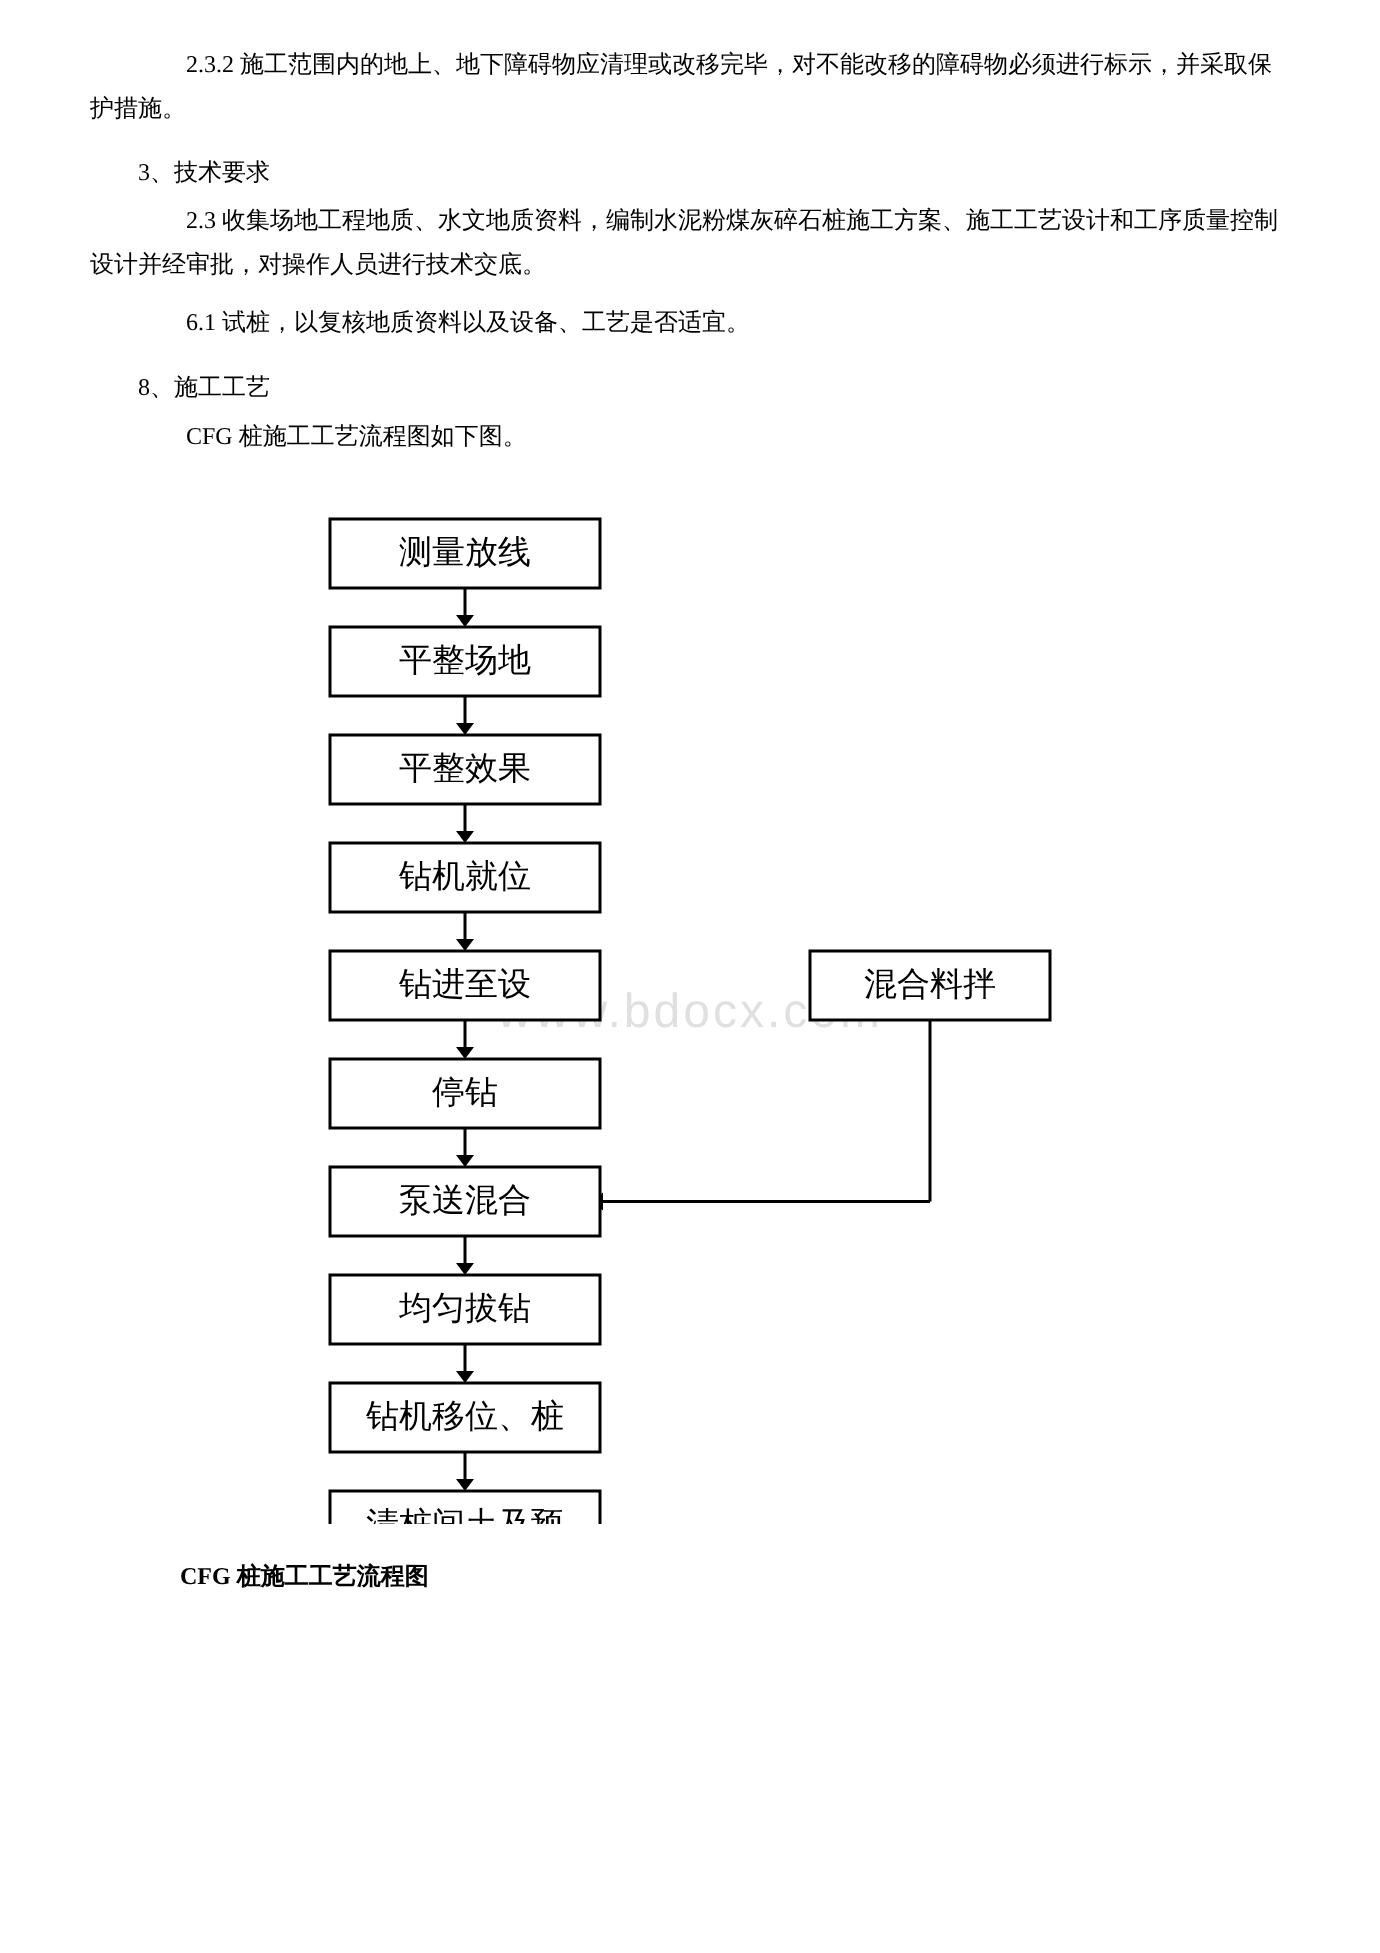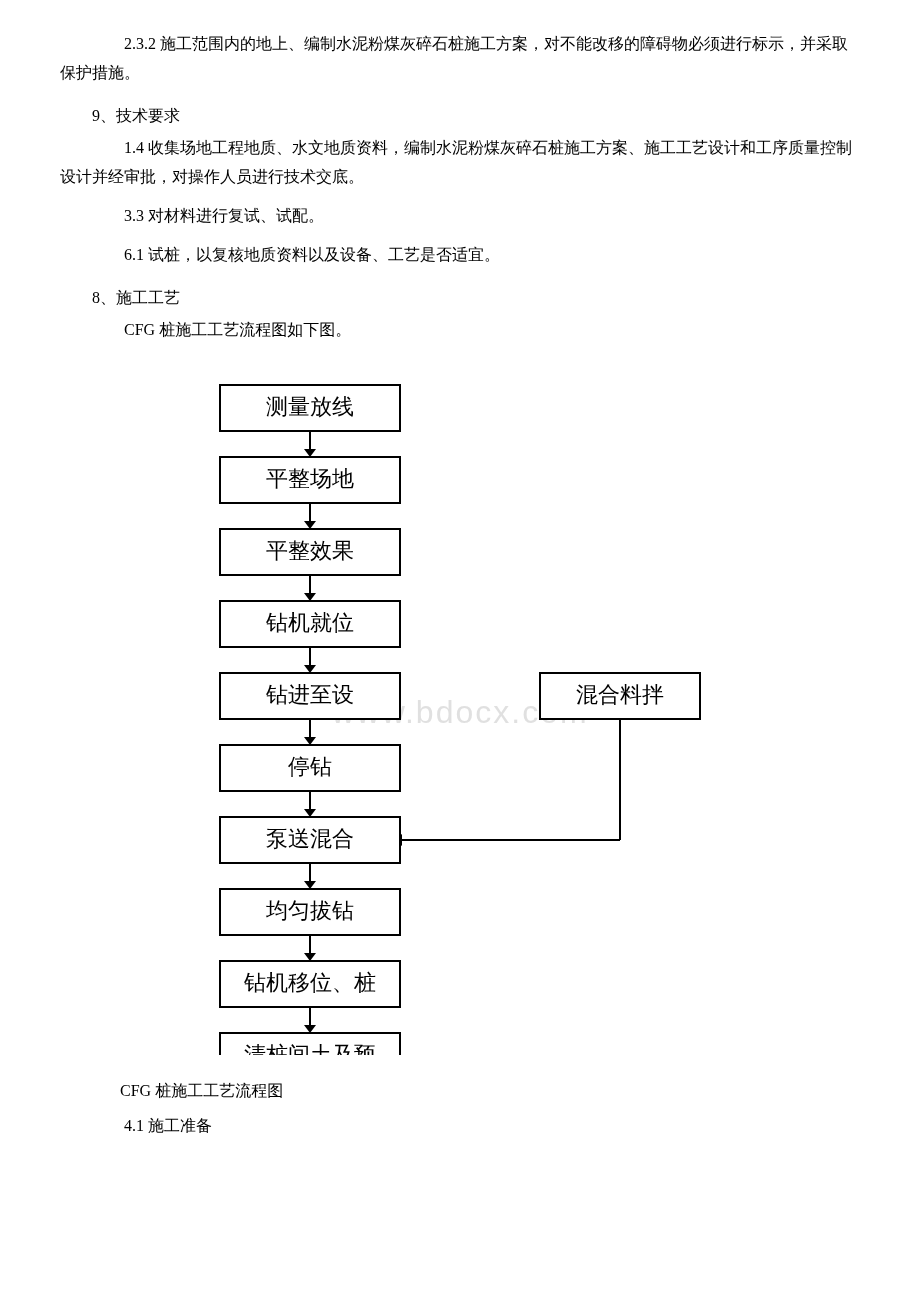--- a/index.html
+++ b/index.html
@@ -40,39 +40,39 @@
     }
 
     .flowchart-svg {
       display: block;
       margin: 0 auto;
     }
 
     .caption {
       text-indent: 0;
       margin: 22px 0 6px 60px;
+      font-weight: bold;
     }
 
     p {
       line-height: 1.85;
     }
   </style>
 </head>
 <body>
 
 <div>
 
-  <p class="content-block indent-2">2.3.2 施工范围内的地上、编制水泥粉煤灰碎石桩施工方案，对不能改移的障碍物必须进行标示，并采取保护措施。</p>
+  <p class="content-block indent-2">2.3.2 施工范围内的地上、地下障碍物应清理或改移完毕，对不能改移的障碍物必须进行标示，并采取保护措施。</p>
 
-  <p class="content-block section-title">9、技术要求</p>
+  <p class="content-block section-title">3、技术要求</p>
 
-  <p class="content-block indent-2">1.4 收集场地工程地质、水文地质资料，编制水泥粉煤灰碎石桩施工方案、施工工艺设计和工序质量控制设计并经审批，对操作人员进行技术交底。</p>
+  <p class="content-block indent-2">2.3 收集场地工程地质、水文地质资料，编制水泥粉煤灰碎石桩施工方案、施工工艺设计和工序质量控制设计并经审批，对操作人员进行技术交底。</p>
 
 
-  <p class="content-block indent-2">3.3 对材料进行复试、试配。</p>
 
   <p class="content-block indent-2">6.1 试桩，以复核地质资料以及设备、工艺是否适宜。</p>
 
   <p class="content-block section-title">8、施工工艺</p>
 
   <p class="content-block indent-2">CFG 桩施工工艺流程图如下图。</p>
 
   <div class="flowchart-wrapper">
     <svg class="flowchart-svg" width="640" height="680" viewBox="0 0 640 680">
 
@@ -140,15 +140,14 @@
       <polygon points="164,650 176,650 170,658" fill="black"></polygon>
 
       <rect x="80" y="658" width="180" height="46" fill="white" stroke="black" stroke-width="2"></rect>
       <text x="170" y="687" text-anchor="middle" font-size="22" font-family="SimSun,宋体,serif">清桩间土及预</text>
 
     </svg>
   </div>
 
   <p class="content-block caption">CFG 桩施工工艺流程图</p>
 
-  <p class="content-block indent-2">4.1 施工准备</p>
 
 </div>
 
 </body></html>

